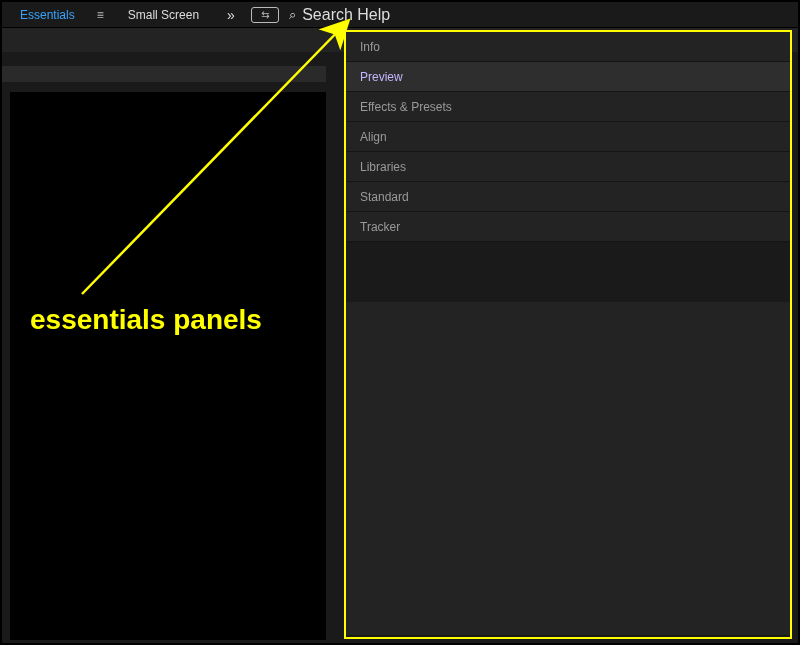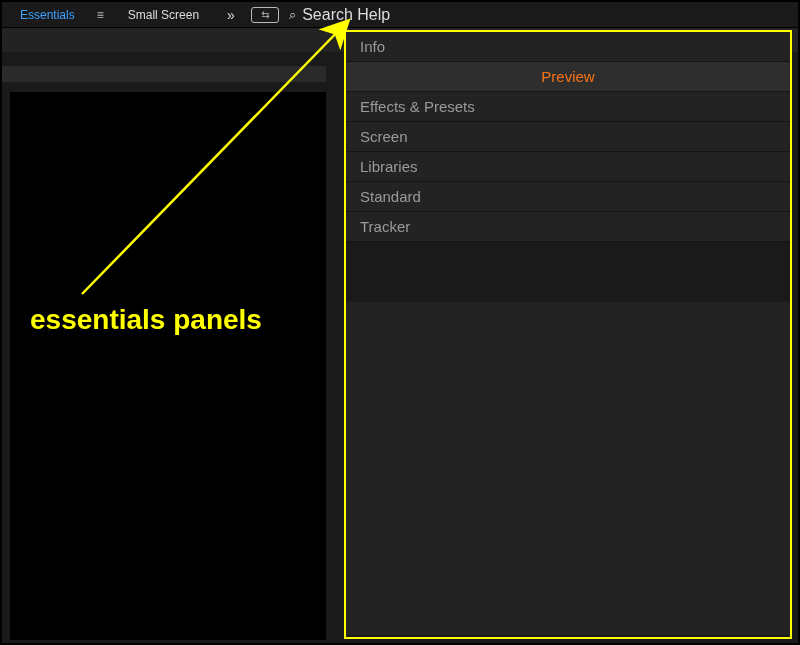--- a/index.html
+++ b/index.html
@@ -54,24 +54,24 @@
   .mid-gutter {
     position: absolute; left: 324px; top: 50px; width: 20px; bottom: 2px;
     background: #1a1a1a;
   }
   
   .panel-stack {
     position: absolute; left: 344px; top: 30px; right: 8px; bottom: 8px;
   }
   .panel-item {
     height: 30px; display: flex; align-items: center;
-    padding: 0 14px; font-size: 15px; color: #9a9a9a;
+    padding: 0 14px; font-size: 12px; color: #9a9a9a;
     background: #232323; border-bottom: 1px solid #151515; cursor: pointer;
   }
-  .panel-item.selected { background: #2e2e2e; color: #f97316; justify-content: center; }
+  .panel-item.selected { background: #2e2e2e; color: #c4b5fd; }
   .panel-fill {
     position: absolute; left: 0; right: 0; top: 270px; bottom: 0;
     background: #232323;
   }
   
   .annot-border {
     position: absolute; left: 342px; top: 28px; width: 448px; height: 609px;
     border: 2px solid #ffff00; pointer-events: none;
   }
   
@@ -117,21 +117,21 @@
     <div class="panel-item">
       <span>Info</span>
     </div>
     <div class="panel-item selected">
       <span>Preview</span>
     </div>
     <div class="panel-item">
       <span>Effects &amp; Presets</span>
     </div>
     <div class="panel-item">
-      <span>Screen</span>
+      <span>Align</span>
     </div>
     <div class="panel-item">
       <span>Libraries</span>
     </div>
     <div class="panel-item">
       <span>Standard</span>
     </div>
     <div class="panel-item">
       <span>Tracker</span>
     </div>

